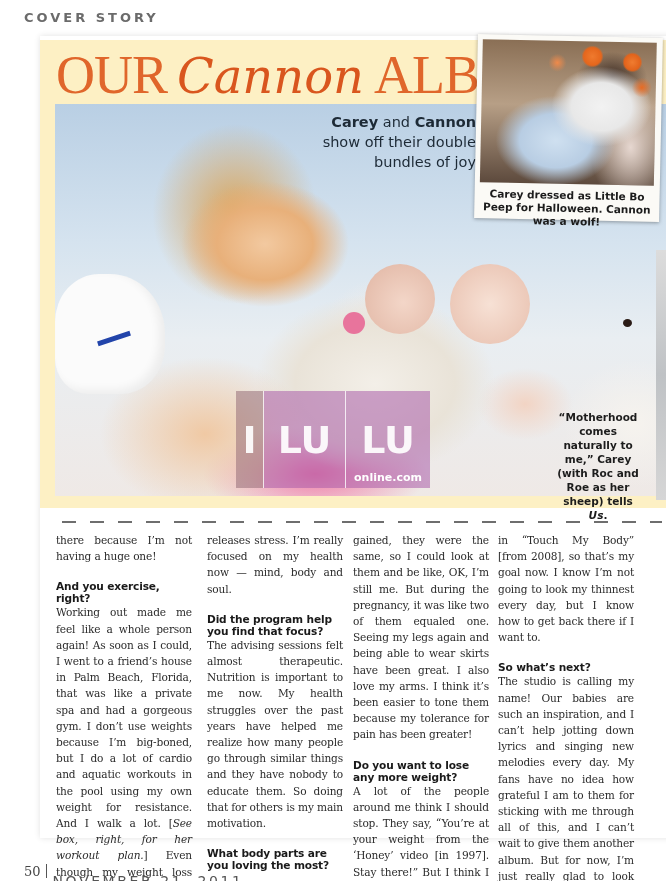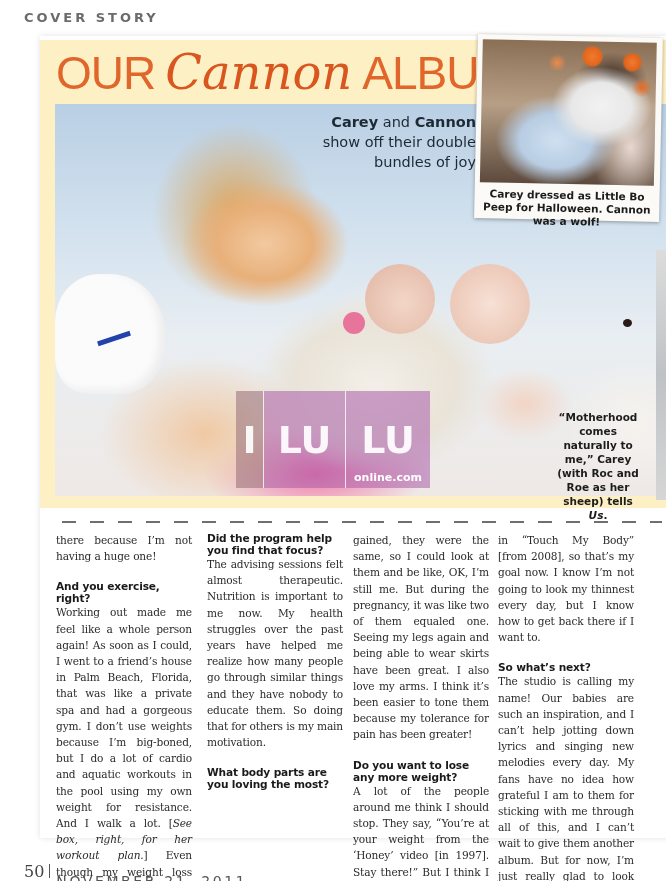--- a/index.html
+++ b/index.html
@@ -22,21 +22,21 @@
       position: absolute; left: 40px; top: 40px; width: 626px; height: 468px;
       background: #fdf0c4;
     }
 
     .feature-title {
       position: absolute; left: 56px; top: 44px; height: 60px;
       display: flex; align-items: baseline; white-space: nowrap;
       color: #e0662b;
     }
     .feature-title .t-plain {
-      font-family: Liberation Sans, sans-serif; font-weight: 200; font-size: 46px;
+      font-family: Liberation Serif, serif; font-weight: 200; font-size: 54px;
       letter-spacing: -1px; font-weight: normal;
       -webkit-text-stroke: 0; color: #e0662b;
     }
     .feature-title .t-italic {
       font-family: "DejaVu Serif", serif; font-style: italic; font-size: 48px;
       margin: 0 10px; color: #d9561e;
     }
 
     .main-photo {
       position: absolute; left: 55px; top: 104px; width: 612px; height: 392px;
@@ -163,21 +163,21 @@
     .col h3 {
       font-family: "DejaVu Sans", sans-serif; font-weight: bold; font-size: 10.6px;
       line-height: 12px; color: #1a1a1a; margin: 0; text-align: left;
     }
     .col i { font-style: italic; }
 
     .folio {
       position: absolute; left: 24px; top: 853px; display: flex; align-items: center;
       font-family: "DejaVu Serif", serif; color: #444;
     }
-    .folio .page-num { font-size: 16px; }
+    .folio .page-num { font-size: 13px; }
     .folio .sep { width: 1px; height: 14px; background: #555; margin: 0 6px 0 5px; }
     .folio .issue-date {
       font-family: "DejaVu Sans", sans-serif; font-size: 14px; letter-spacing: 2.6px; color: #555; margin-top: 20px;
     }
   </style>
 </head>
 <body>
 
 <div class="section-label">COVER STORY</div>
 
@@ -227,20 +227,21 @@
 
 <div class="divider"></div>
 
 <div class="columns">
   <div class="col c1">
     <p class="gap">there because I’m not having a huge one!</p>
     <h3>And you exercise, right?</h3>
     <p><span>Working out made me feel like a whole person again! As soon as I could, I went to a friend’s house in Palm Beach, Florida, that was like a private spa and had a gorgeous gym. I don’t use weights because I’m big-boned, but I do a lot of cardio and aquatic workouts in the pool using my own weight for resistance. And I walk a lot. [</span><i>See box, right, for her workout plan.</i><span>] Even though my weight loss was mostly from dieting, I’m never going to stop working out. It</span></p>
   </div>
   <div class="col c2">
+    <p class="gap">releases stress. I’m really focused on my health now — mind, body and soul.</p>
     <h3>Did the program help you find that focus?</h3>
     <p class="gap">The advising sessions felt almost therapeutic. Nutrition is important to me now. My health struggles over the past years have helped me realize how many people go through similar things and they have nobody to educate them. So doing that for others is my main motivation.</p>
     <h3>What body parts are you loving the most?</h3>
 
   </div>
   <div class="col c3">
     <p class="gap">gained, they were the same, so I could look at them and be like, OK, I’m still me. But during the pregnancy, it was like two of them equaled one. Seeing my legs again and being able to wear skirts have been great. I also love my arms. I think it’s been easier to tone them because my tolerance for pain has been greater!</p>
     <h3>Do you want to lose any more weight?</h3>
     <p>A lot of the people around me think I should stop. They say, “You’re at your weight from the ‘Honey’ video [in 1997]. Stay there!” But I think I looked my best</p>
   </div>

